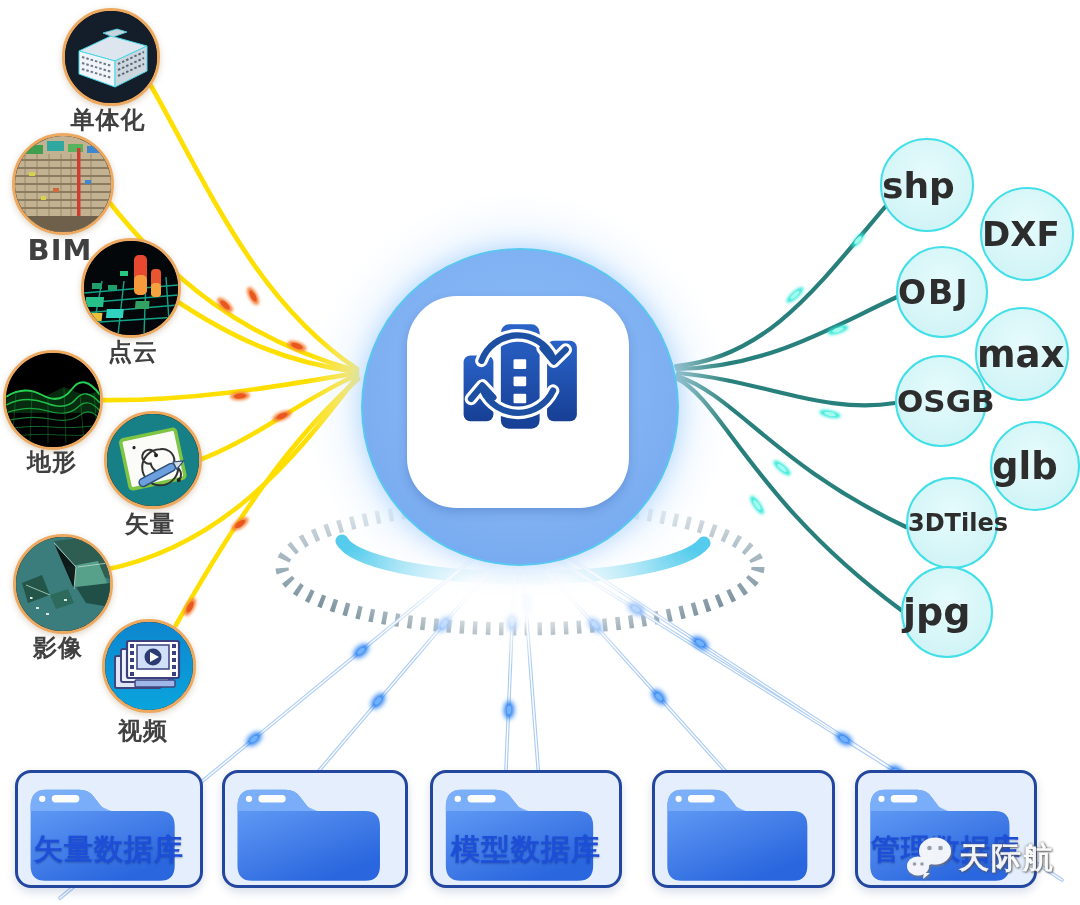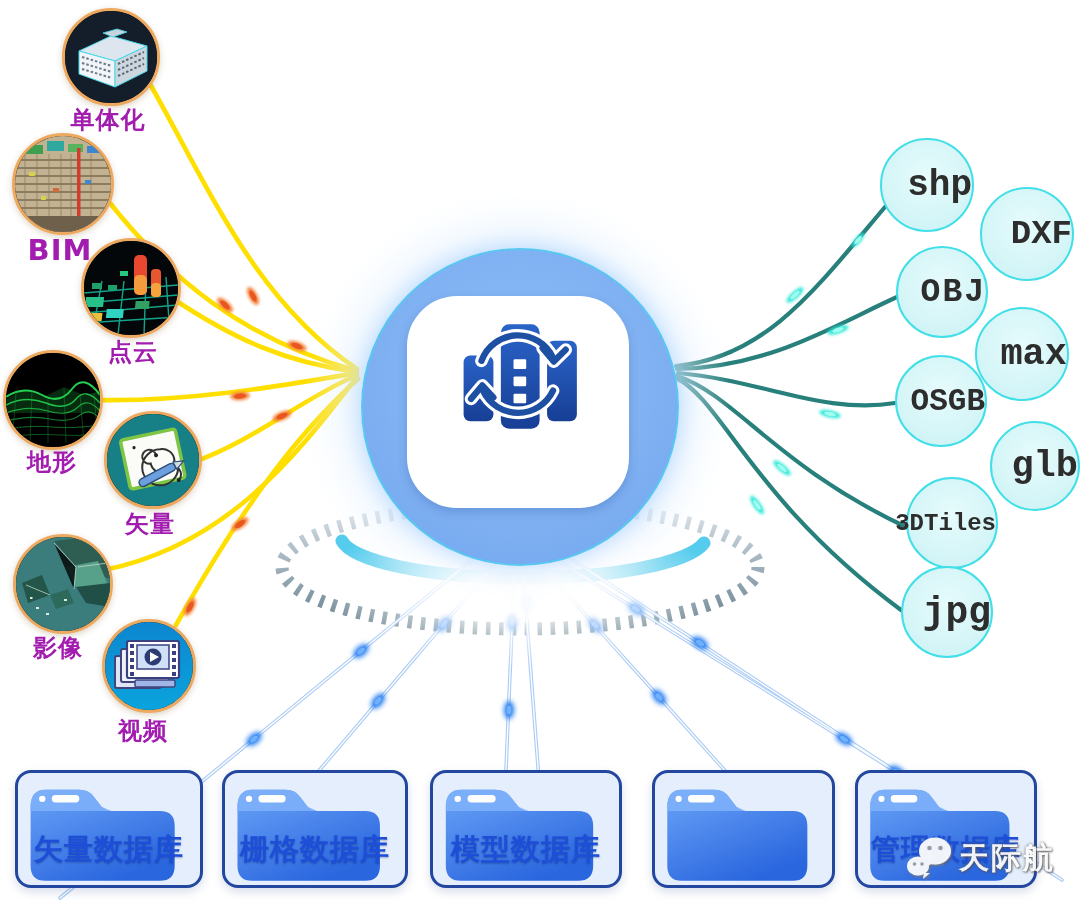--- a/index.html
+++ b/index.html
@@ -4,26 +4,26 @@
 <style>
   html,body{margin:0;padding:0;background:#fff;}
   body{width:1080px;height:905px;position:relative;overflow:hidden;
        font-family:"DejaVu Sans","Liberation Sans",sans-serif;}
   .abs{position:absolute;}
   
   .li-circle{position:absolute;border-radius:50%;border:3px solid #eda95f;
              overflow:hidden;background:#111;box-shadow:0 2px 6px rgba(120,80,20,.25);z-index:3;}
   .li-circle svg{display:block;width:100%;height:100%;}
   .li-label{position:absolute;width:110px;text-align:center;font-weight:700;
-            font-size:24px;color:#a21caf;z-index:3;letter-spacing:1px;}
+            font-size:24px;color:#404040;z-index:3;letter-spacing:1px;}
   
   .bubble{position:absolute;border-radius:50%;border:2px solid #41dfe8;
           background:radial-gradient(circle at 50% 40%, #e6fbfc 0%, #d4f5f7 65%, #c9f0f3 100%);
-          display:flex;align-items:center;justify-content:flex-end;
-          font-weight:700;color:#2d2d2d;z-index:3;font-family:Liberation Mono, monospace;}
+          display:flex;align-items:center;justify-content:flex-start;
+          font-weight:700;color:#2d2d2d;z-index:3;}
   
   .center-glow{position:absolute;left:308px;top:195px;width:420px;height:420px;z-index:2;
      background:radial-gradient(circle, rgba(214,234,255,.95) 28%, rgba(232,244,255,.55) 55%, rgba(255,255,255,0) 72%);}
   .floor-glow{position:absolute;left:330px;top:515px;width:380px;height:150px;z-index:2;
      background:radial-gradient(ellipse, rgba(255,255,255,.95) 20%, rgba(255,255,255,0) 75%);}
   .center-circle{position:absolute;left:361px;top:248px;width:314px;height:314px;border-radius:50%;
      background:radial-gradient(circle at 50% 42%, #8cbcf6 0%, #80b1f2 55%, #6fa4ee 100%);
      border:2px solid #59c7f2;box-shadow:0 0 26px rgba(120,180,250,.55);z-index:4;}
   .center-square{position:absolute;left:44px;top:46px;width:222px;height:212px;
      background:#fff;border-radius:50px;overflow:hidden;box-shadow:0 4px 10px rgba(30,70,150,.25);}
@@ -480,21 +480,20 @@
   </svg>
   <div class="folder-label">矢量数据库</div>
 </div>
 <div class="folder-card" style="left:222px;width:186px;">
   <svg width="176" height="110" viewBox="0 0 168 104" preserveAspectRatio="none">
     <path d="M10 30 Q10 14 24 14 L56 14 Q65 14 70 21 L77 30 Q80 34 86 34 L132 34 Q146 34 146 48 L146 86 Q146 100 132 100 L24 100 Q10 100 10 86 Z" fill="url(#foldgrad)"></path>
     <path d="M10 30 Q10 14 24 14 L56 14 Q65 14 70 21 L77 30 L86 34 L10 34 Z" fill="#7db0fa" opacity="0.9"></path>
     <rect x="30" y="19" width="26" height="7" rx="3.5" fill="#fff"></rect>
       <circle cx="21" cy="22.5" r="3" fill="#fff"></circle>
   </svg>
-  <div class="folder-label">栅格数据库</div>
 </div>
 <div class="folder-card" style="left:430px;width:192px;">
   <svg width="182" height="110" viewBox="0 0 168 104" preserveAspectRatio="none">
     <path d="M10 30 Q10 14 24 14 L56 14 Q65 14 70 21 L77 30 Q80 34 86 34 L132 34 Q146 34 146 48 L146 86 Q146 100 132 100 L24 100 Q10 100 10 86 Z" fill="url(#foldgrad)"></path>
     <path d="M10 30 Q10 14 24 14 L56 14 Q65 14 70 21 L77 30 L86 34 L10 34 Z" fill="#7db0fa" opacity="0.9"></path>
     <rect x="30" y="19" width="26" height="7" rx="3.5" fill="#fff"></rect>
       <circle cx="21" cy="22.5" r="3" fill="#fff"></circle>
   </svg>
   <div class="folder-label">模型数据库</div>
 </div>

